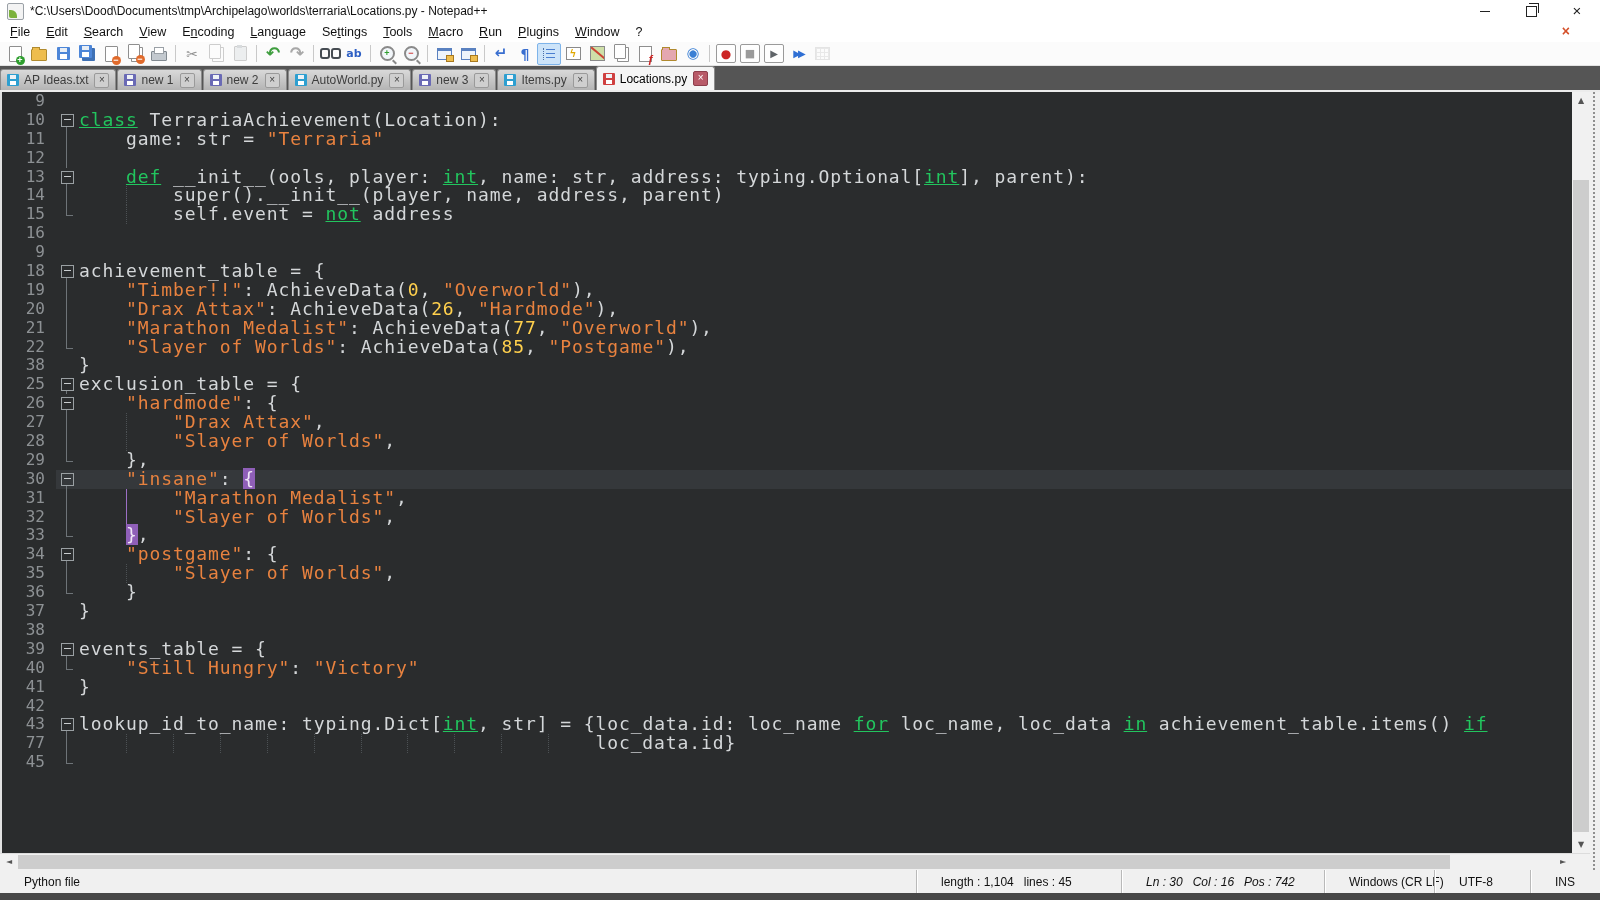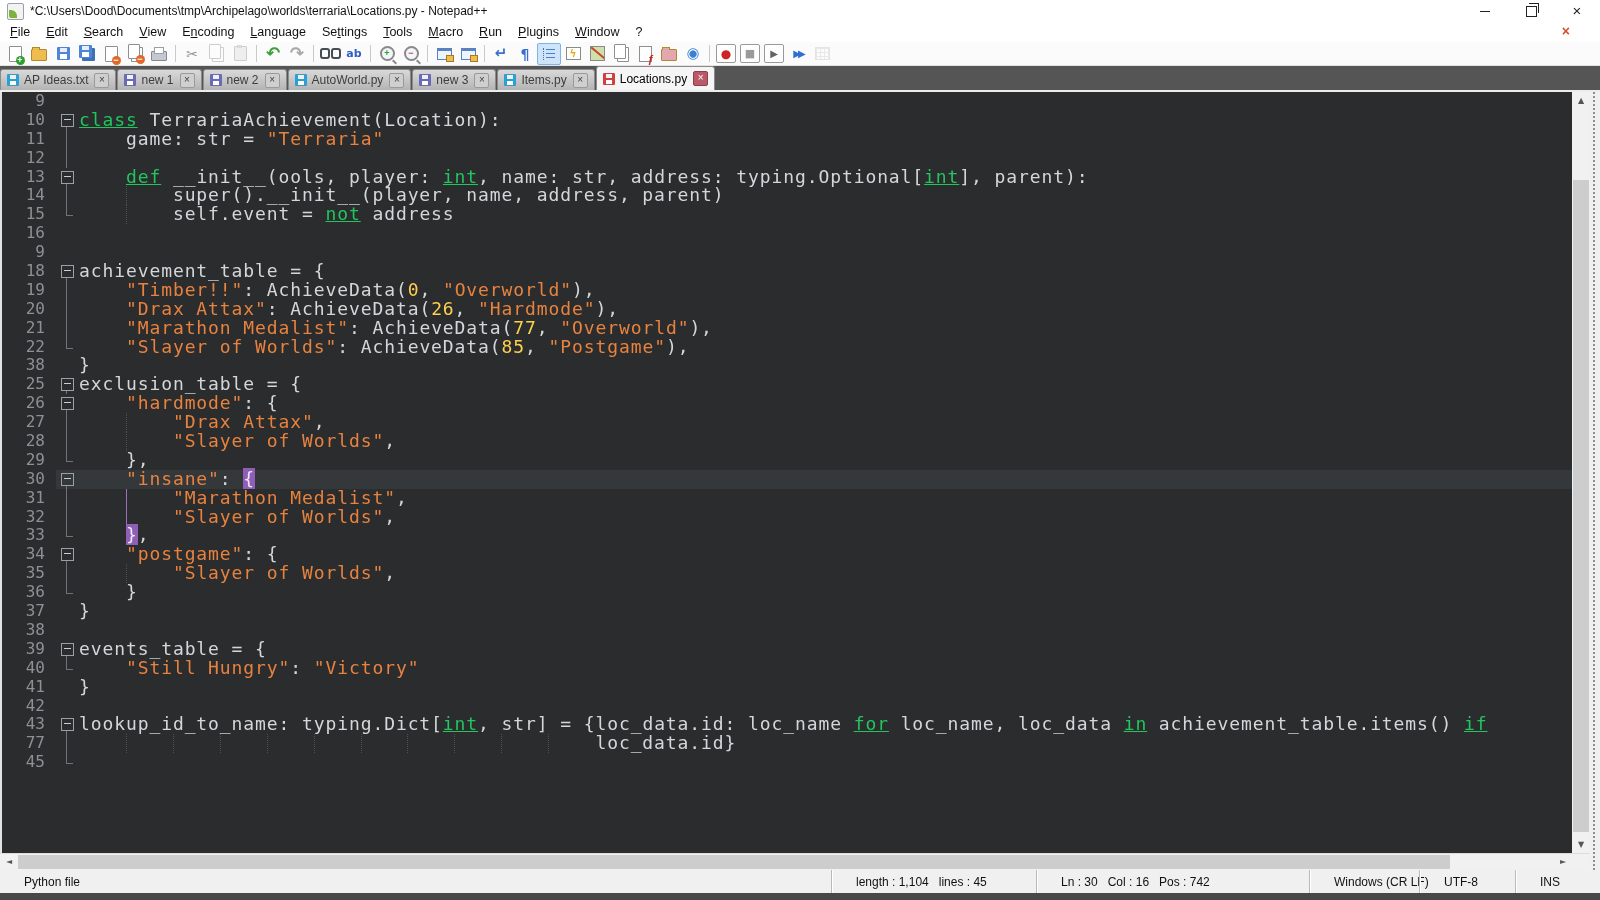--- a/index.html
+++ b/index.html
@@ -558,20 +558,20 @@
       <div class="sb-arrow" style="right:18px;">►</div>
     </div>
     <div id="right-chrome">
         <div class="dots"></div>
       </div>
   </div>
 
   <div id="statusbar">
     <div class="sb-cell">Python file</div>
     <div class="sb-cell" style="width:205px;">length : 1,104   lines : 45</div>
-    <div class="sb-cell" style="width:273px;">Ln : 30   Col : 16   Pos : 742</div>
+    <div class="sb-cell" style="width:203px;font-style:italic;">Ln : 30   Col : 16   Pos : 742</div>
     <div class="sb-cell" style="width:110px;">Windows (CR LF)</div>
     <div class="sb-cell" style="width:96px;">UTF-8</div>
-    <div class="sb-cell" style="width:85px;">INS</div>
+    <div class="sb-cell" style="width:70px;">INS</div>
   </div>
 
   <div id="bottomstrip"></div>
 </div>
 
 </body></html>

